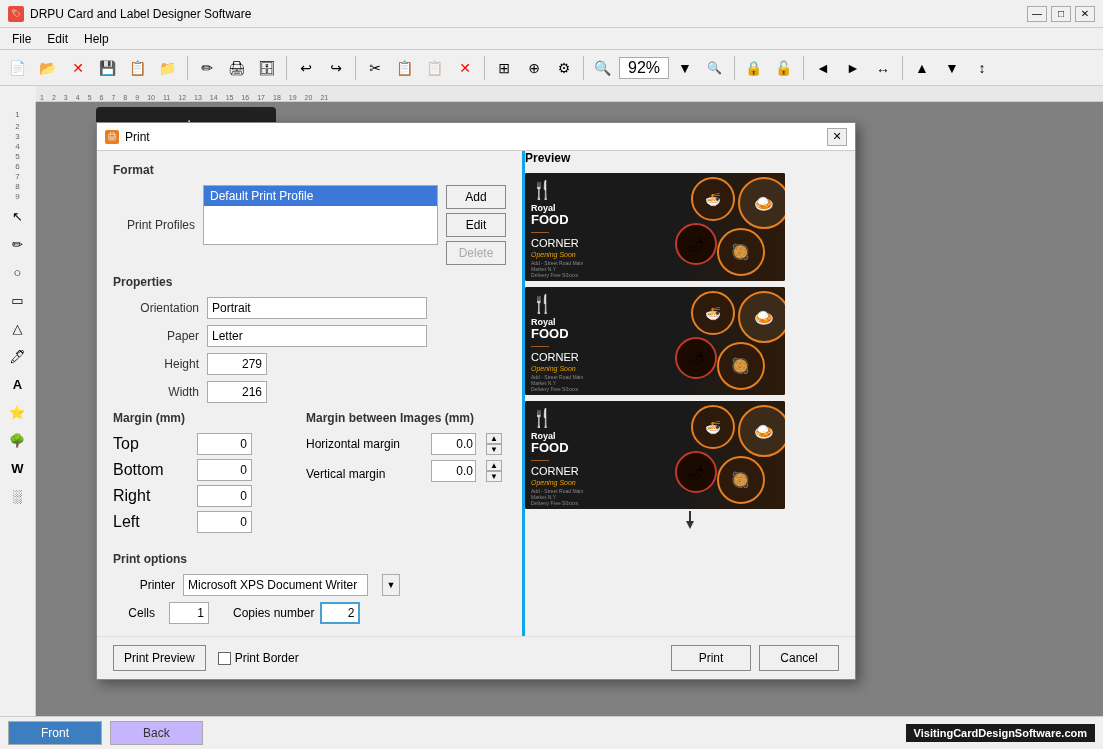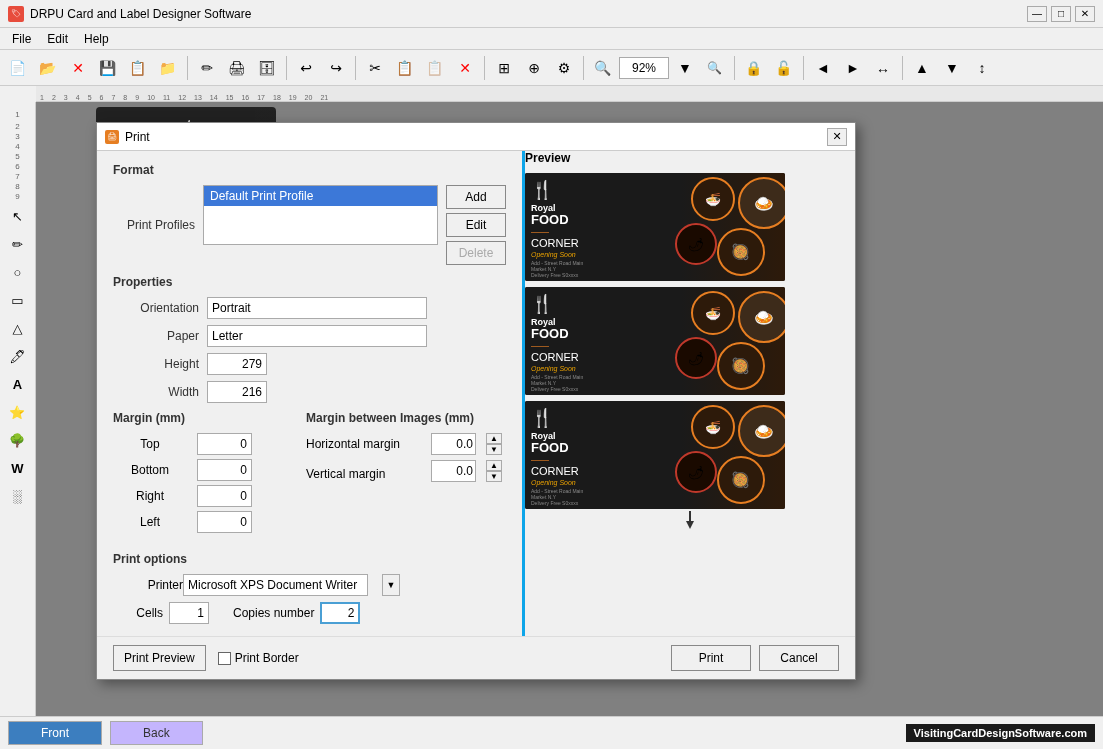--- a/index.html
+++ b/index.html
@@ -46,21 +46,21 @@
     }
     .tb-btn {
       width: 28px; height: 28px;
       border: 1px solid transparent;
       background: transparent;
       cursor: pointer;
       display: flex; align-items: center; justify-content: center;
       font-size: 14px;
     }
     .tb-separator { width: 1px; height: 24px; background: #bbb; margin: 0 3px; }
-    .zoom-box { width: 50px; height: 22px; border: 1px solid #aaa; text-align: center; font-size: 12px; }
+    .zoom-box { width: 50px; height: 22px; border: 1px solid #aaa; text-align: center; font-size: 16px; }
 
     
     .ruler-h {
       height: 16px;
       background: #e8e8e8;
       border-bottom: 1px solid #ccc;
       margin-left: 36px;
       position: relative;
       overflow: hidden;
     }
@@ -235,21 +235,21 @@
     }
     .col-left { flex: 1; }
     .col-right { flex: 1; }
 
     .margin-grid {
       display: grid;
       grid-template-columns: 80px 60px;
       gap: 4px;
       align-items: center;
     }
-    .margin-label { text-align: center; padding-right: 6px; font-size: 12px; }
+    .margin-label { text-align: left; padding-right: 6px; font-size: 16px; }
     .margin-input {
       width: 55px;
       height: 22px;
       border: 1px solid #aaa;
       background: white;
       text-align: right;
       padding-right: 4px;
       font-size: 12px;
     }
     .spin-input {
@@ -269,21 +269,21 @@
       cursor: pointer;
       font-size: 8px;
       display: flex; align-items: center; justify-content: center;
     }
 
     .print-opts-row {
       display: flex;
       align-items: center;
       margin-bottom: 6px;
     }
-    .print-opts-label { width: 70px; text-align: right; font-size: 12px; }
+    .print-opts-label { width: 70px; text-align: right; padding-right: 8px; font-size: 12px; }
     .printer-select {
       width: 185px;
       height: 22px;
       border: 1px solid #aaa;
       background: white;
       font-size: 12px;
       padding: 0 4px;
     }
 
     .dialog-footer {

